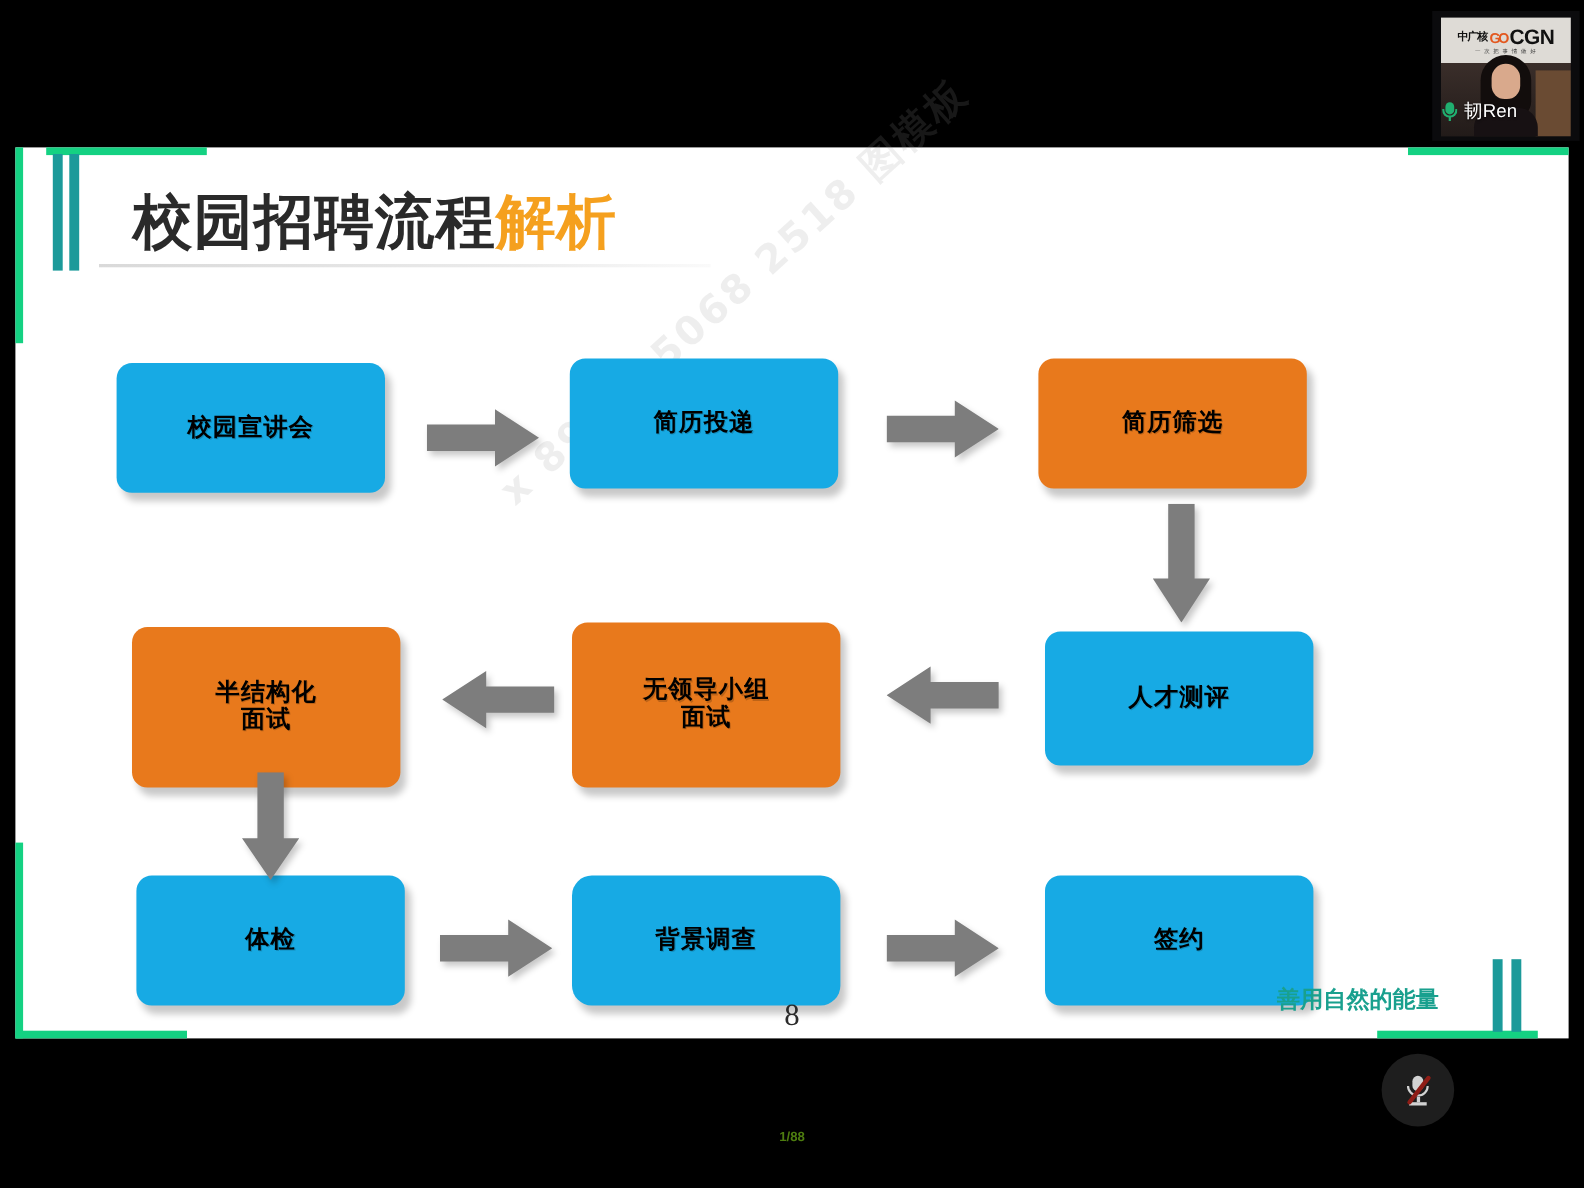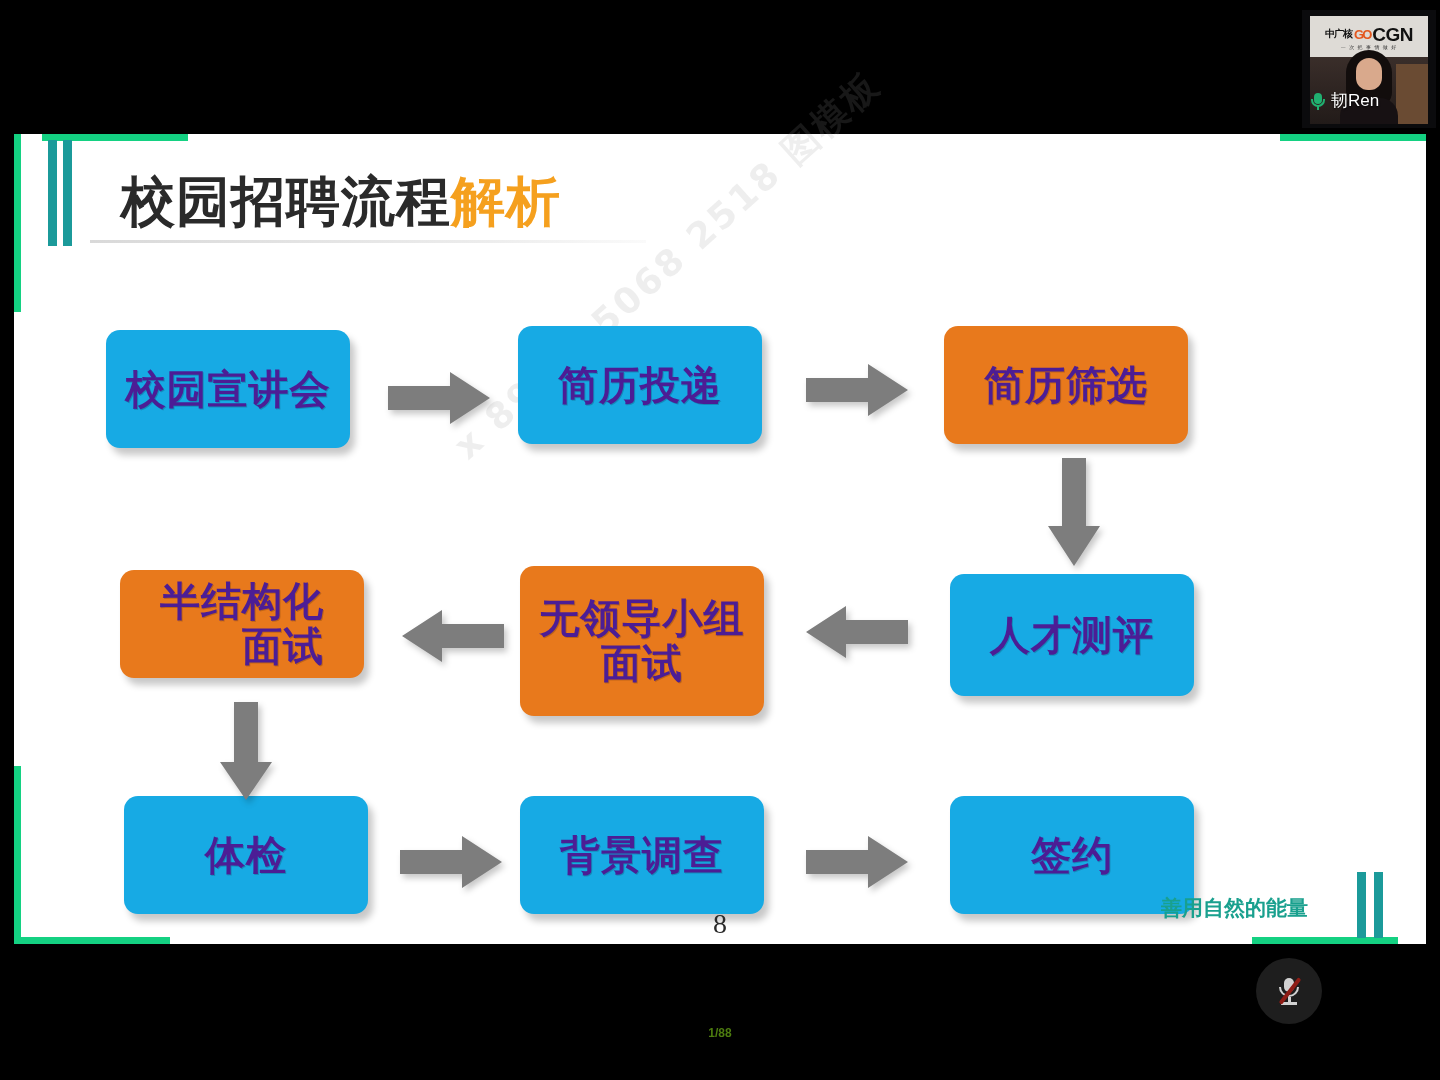--- a/index.html
+++ b/index.html
@@ -123,21 +123,21 @@
     font-family:"DejaVu Sans","Liberation Sans",sans-serif;
   }
 
   
   .flow{ position:absolute; left:0; top:0; width:100%; height:100%; }
 
   .node{
     position:absolute;
     border-radius:14px;
     display:flex; align-items:center; justify-content:center; text-align:center;
-    color:#4c1d95; font-weight:700; font-size:40px; line-height:1.12;
+    color:#000000; font-weight:700; font-size:22px; line-height:1.12;
     box-shadow:5px 7px 7px rgba(0,0,0,.22);
     font-family:"DejaVu Sans","Liberation Sans",sans-serif;
     letter-spacing:1px;
     text-shadow:1px 1px 0 rgba(0,0,0,.18);
   }
   .node.blue{ background:#17aae4; }
   .node.orange{ background:#e8791c; }
 
   
   .arrow{ position:absolute; filter:drop-shadow(3px 4px 3px rgba(0,0,0,.22)); }
@@ -247,28 +247,28 @@
       <div class="node orange" style="left:930px; top:192px; width:244px; height:118px;">
           <span>简历筛选</span>
         </div>
 
       <div class="node blue" style="left:936px; top:440px; width:244px; height:122px;">
           <span>人才测评</span>
         </div>
       <div class="node orange" style="left:506px; top:432px; width:244px; height:150px;">
           <span>无领导小组<br>面试</span>
         </div>
-      <div class="node orange" style="left:106px; top:436px; width:244px; height:108px;text-align:right;">
+      <div class="node orange" style="left:106px; top:436px; width:244px; height:146px;">
           <span>半结构化<br>面试</span>
         </div>
 
       <div class="node blue" style="left:110px; top:662px; width:244px; height:118px;">
           <span>体检</span>
         </div>
-      <div class="node blue" style="left:506px; top:662px; width:244px; height:118px;">
+      <div class="node blue" style="left:506px; top:662px; width:244px; height:118px;border-radius:18px;">
           <span>背景调查</span>
         </div>
       <div class="node blue" style="left:936px; top:662px; width:244px; height:118px;">
           <span>签约</span>
         </div>
 
       <div class="arrow" style="left:374px; top:236px;">
         <svg width="102" height="56" viewBox="0 0 102 56">
             <polygon points="0,16 62,16 62,2 102,28 62,54 62,40 0,40" fill="#7d7d7d"></polygon>
           </svg>

